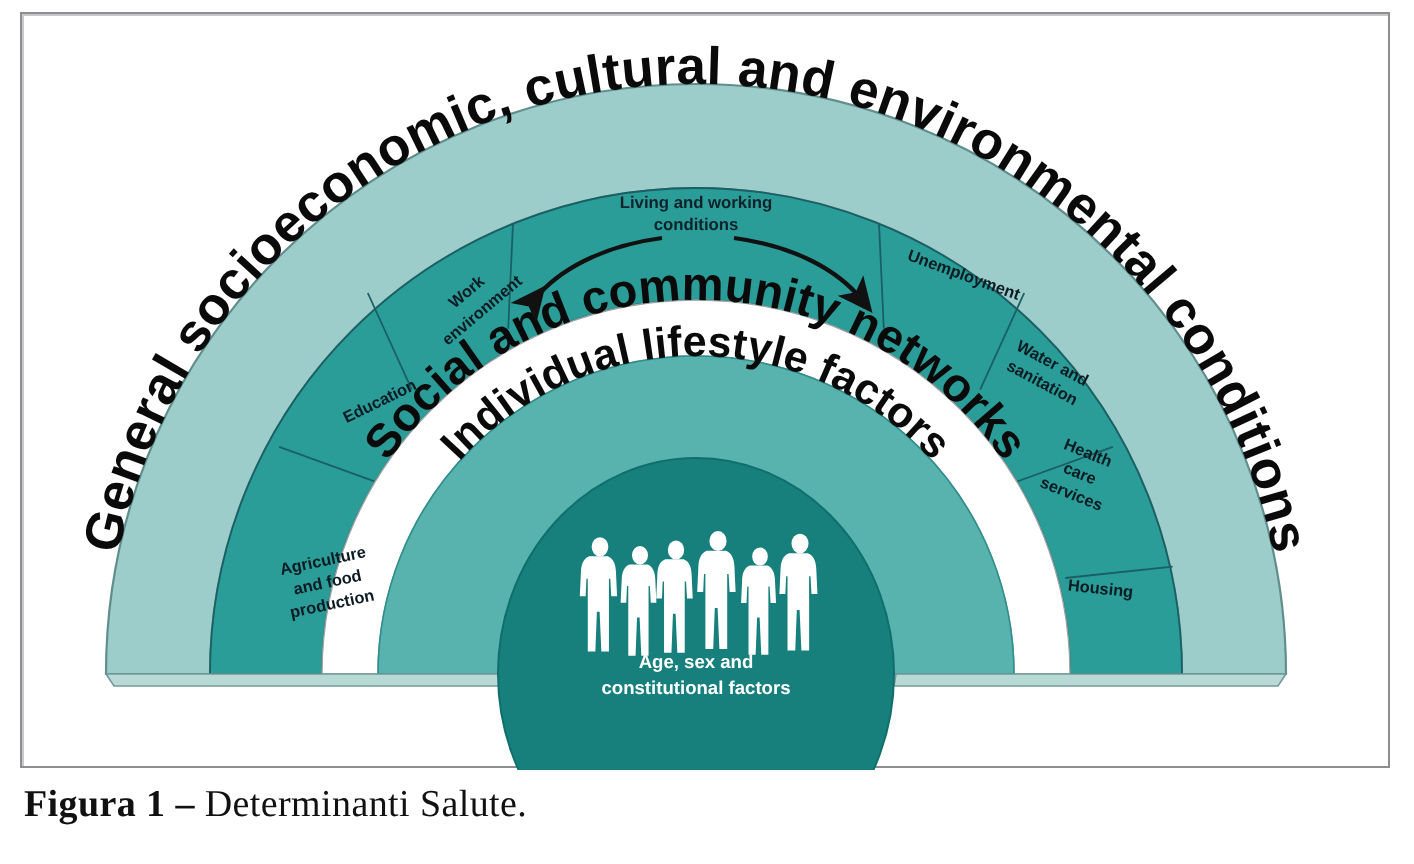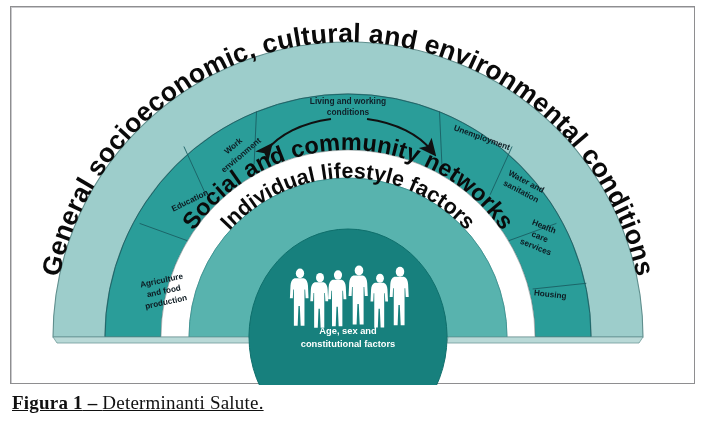--- a/index.html
+++ b/index.html
@@ -41,21 +41,20 @@
   .caption {
     position: absolute;
     left: 12px;
     top: 392px;
     width: 660px;
     font-family: "Liberation Serif", serif;
     font-size: 19px;
     color: #111111;
     letter-spacing: 0.2px;
     white-space: nowrap;
-    text-decoration: underline;
   }
   .caption .cap-strong {
     font-weight: bold;
   }
   .caption .cap-dash {
     font-weight: bold;
   }
   svg {
     display: block;
   }

